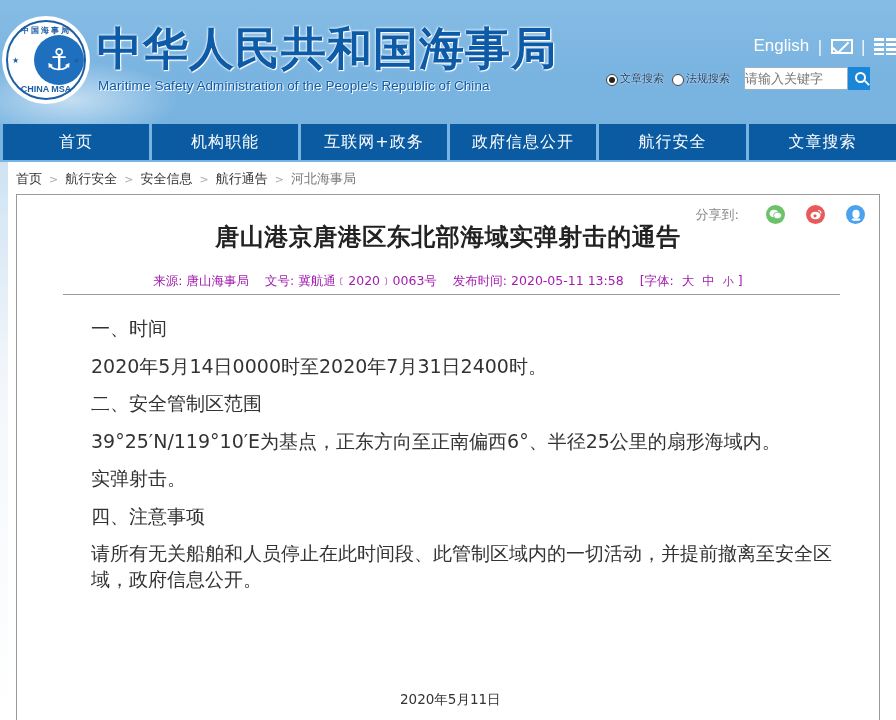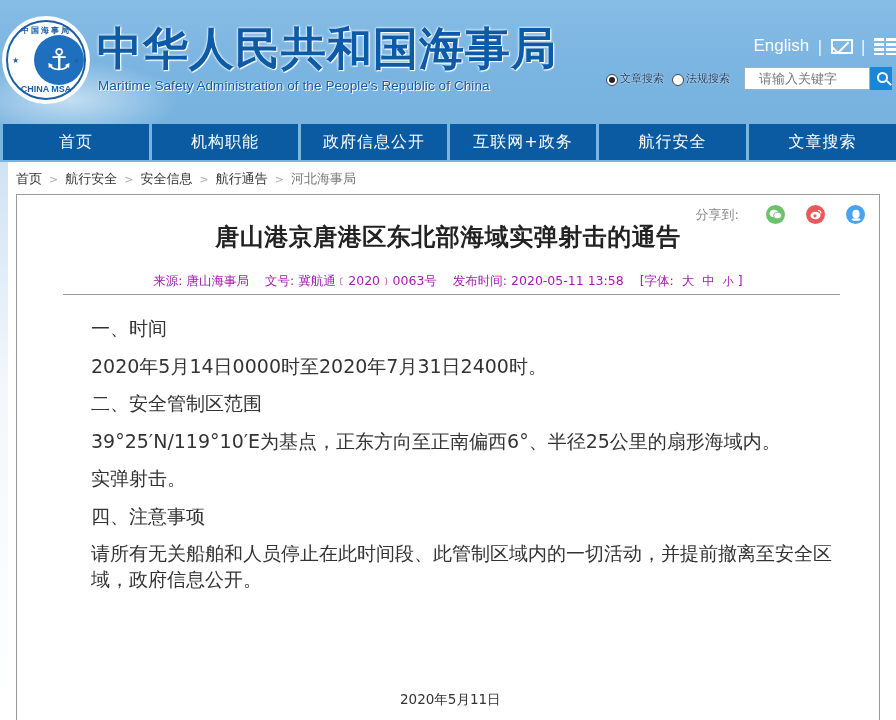--- a/index.html
+++ b/index.html
@@ -74,22 +74,22 @@
     display: flex; align-items: center;
   }
   .radio { display: flex; align-items: flex-end; margin-right: 8px; cursor: pointer; }
   .radio-dot {
     width: 12px; height: 12px; border-radius: 50%; background: #fff;
     border: 1px solid #444; display: flex; align-items: center; justify-content: center;
   }
   .radio-dot.checked::after { content: ""; width: 6px; height: 6px; border-radius: 50%; background: #222; }
   .radio-label { font-size: 11px; color: #1c3f66; margin-left: 2px; text-shadow: 0 0 2px #fff; }
   .search-input {
-    width: 126px; height: 23px; border: 1px solid #9bb2c7; background: #fff;
-    font-size: 13px; padding-left: 14px; color: #701a75; margin-left: 6px;
+    width: 104px; height: 23px; border: 1px solid #9bb2c7; background: #fff;
+    font-size: 13px; color: #701a75; margin-left: 6px;
     font-family: "DejaVu Sans", sans-serif;
   }
   .search-input::placeholder { color: #777; }
   .search-btn {
     width: 22px; height: 23px; background: #1a86d8; display: flex;
     align-items: center; justify-content: center; cursor: pointer;
   }
   .search-btn .mag { width: 11px; height: 11px; border: 2px solid #fff; border-radius: 50%; position: relative; margin-left: 2px; margin-top: -2px; }
   .search-btn .mag::after { content: ""; position: absolute; width: 2px; height: 6px; background: #fff; right: -4px; bottom: -5px; transform: rotate(-45deg); }
 
@@ -195,22 +195,22 @@
     <input class="search-input" type="text" placeholder="请输入关键字" style="">
     <div class="search-btn">
       <span class="mag"></span>
     </div>
   </div>
 </div>
 
 <div class="nav">
   <div class="nav-item" style="width:146px">首页</div>
   <div class="nav-item" style="width:146px">机构职能</div>
+  <div class="nav-item" style="width:146px">互联网+政务</div>
   <div class="nav-item" style="width:146px">政府信息公开</div>
-  <div class="nav-item" style="width:146px">互联网+政务</div>
   <div class="nav-item" style="width:147px">航行安全</div>
   <div class="nav-item" style="width:147px">文章搜索</div>
 </div>
 <div class="nav-bottom"></div>
 <div class="side-strip"></div>
 
 <div class="breadcrumb">
   <span class="crumb">首页</span>
   <span class="crumb-sep">&gt;</span>
   <span class="crumb">航行安全</span>

